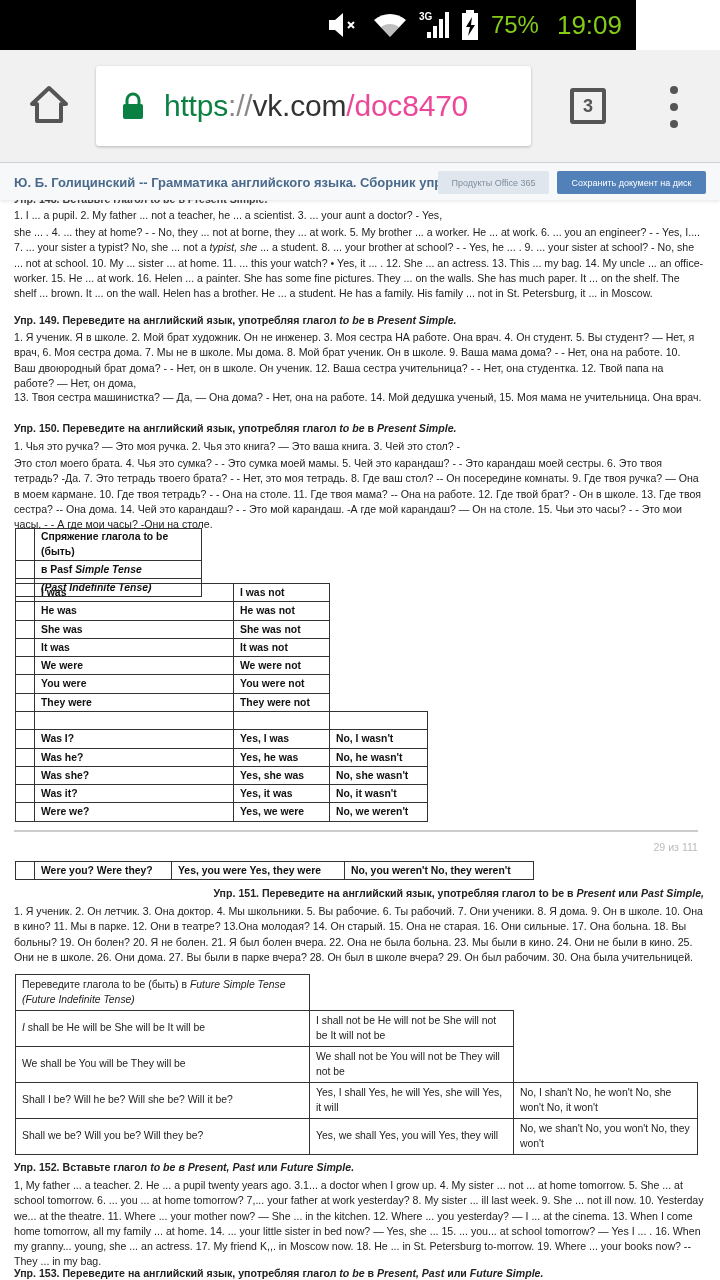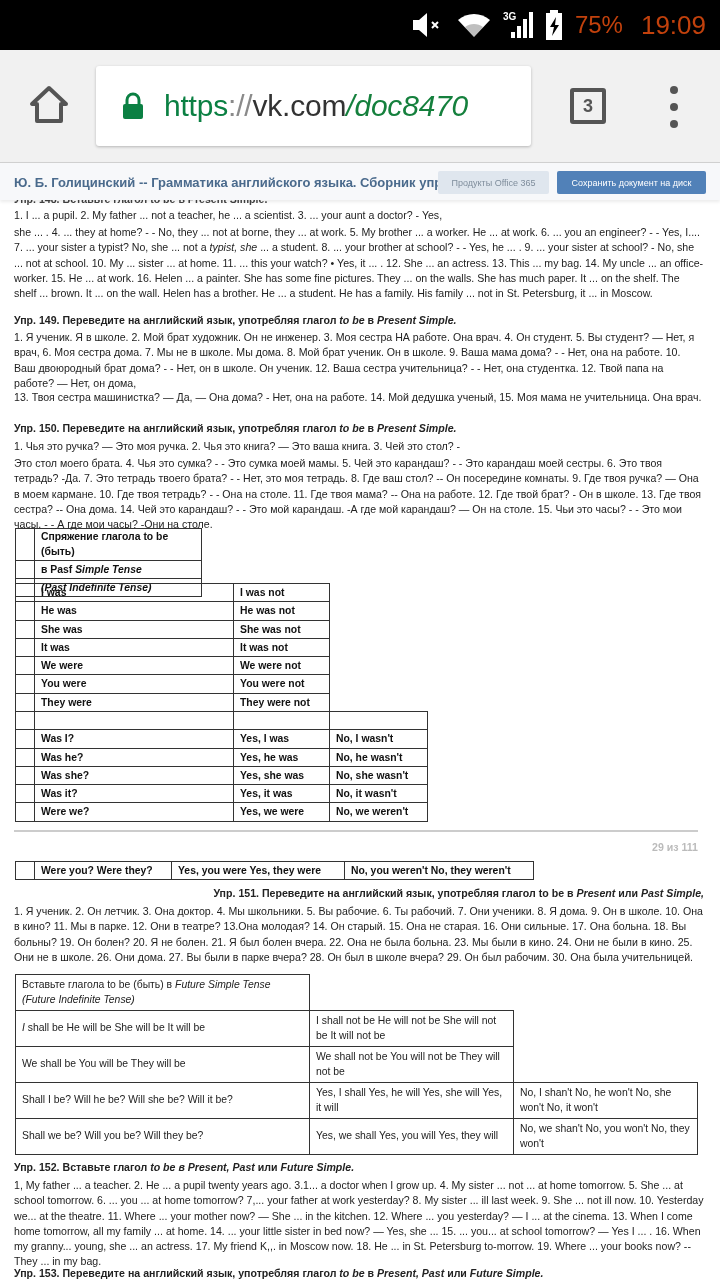--- a/index.html
+++ b/index.html
@@ -1,35 +1,35 @@
 <!DOCTYPE html>
 <html><head>
 <meta charset="utf-8">
 <style>
   * { box-sizing: border-box; margin: 0; padding: 0; }
   html, body { width: 720px; height: 1280px; overflow: hidden; background: #fff; }
   body { font-family: "Liberation Sans", sans-serif; position: relative; }
 
   
-  .statusbar { position: absolute; left: 0; top: 0; width: 720px; height: 50px; background: #000; color: #c2410c; }
+  .statusbar { position: absolute; left: 0; top: 0; width: 636px; height: 50px; background: #000; color: #84cc16; }
   .statusbar .right { position: absolute; right: 14px; top: 0; height: 50px; display: flex; align-items: center; gap: 12px; font-size: 25px; }
   .sb-icon { display: inline-flex; align-items: center; justify-content: center; }
   .battery-text { font-size: 24px; }
   .clock { font-size: 26px; margin-left: 6px; }
 
   
   .toolbar { position: absolute; left: 0; top: 50px; width: 720px; height: 112px; background: #f1f1f1; }
   .home-btn { position: absolute; left: 28px; top: 34px; width: 42px; height: 42px; }
   .urlbox { position: absolute; left: 96px; top: 16px; width: 435px; height: 80px; background: #fff; border-radius: 3px; box-shadow: 0 1px 3px rgba(0,0,0,0.25); display: flex; align-items: center; padding-left: 26px; overflow: hidden; }
   .lock { width: 22px; height: 28px; margin-right: 20px; position: relative; flex: none; }
   .url { font-size: 30px; white-space: nowrap; letter-spacing: -0.2px; }
   .url .scheme { color: #0b8043; }
   .url .sep { color: #8a8a8a; }
   .url .host { color: #333; }
-  .url .path { color: #15803d; font-style: italic; }
+  .url .path { color: #ec4899; }
   .tabs-btn { position: absolute; left: 570px; top: 38px; width: 36px; height: 36px; border: 4px solid #555; border-radius: 3px; display: flex; align-items: center; justify-content: center; font-size: 18px; font-weight: bold; color: #555; }
   .menu-btn { position: absolute; left: 662px; top: 36px; width: 24px; height: 42px; display: flex; flex-direction: column; align-items: center; justify-content: space-between; }
   .menu-btn span { width: 8px; height: 8px; border-radius: 50%; background: #555; display: block; }
 
   
   .docbar { position: absolute; left: 0; top: 162px; width: 720px; height: 38px; background: #f7f8fa; border-top: 1px solid #d0d0d0; box-shadow: 0 2px 3px rgba(0,0,0,0.08); z-index: 2; }
   .doctitle { position: absolute; left: 14px; top: 12px; font-size: 13px; font-weight: bold; color: #4a6a8c; }
   .btn-office { position: absolute; left: 438px; top: 8px; width: 111px; height: 23px; background: #dfe6ee; color: #7f8d9c; font-size: 9px; border-radius: 2px; display: flex; align-items: center; justify-content: center; }
   .btn-save { position: absolute; left: 557px; top: 8px; width: 149px; height: 23px; background: #5181b8; color: #fff; font-size: 9px; border-radius: 2px; display: flex; align-items: center; justify-content: center; }
 
@@ -213,40 +213,40 @@
     <tr>
           <td class="stub"></td>
           <td>Were we?</td>
           <td>Yes, we were</td>
           <td>No, we weren't</td>
         </tr>
   </tbody>
     </table>
 
   <div class="pagesep" style="top:640px;"></div>
-  <div class="pagenum" style="top:650px;font-weight:bold;">29 из 111</div>
+  <div class="pagenum" style="top:650px;">29 из 111</div>
 
   <table class="t1" style="left:15px; top:671px;">
     <tbody>
         <tr>
           <td class="stub"></td>
           <td style="width:137px;">Were you? Were they?</td>
           <td style="width:173px;">Yes, you were Yes, they were</td>
           <td style="width:189px;">No, you weren't No, they weren't</td>
         </tr>
   </tbody>
     </table>
 
   <div class="p h" style="top:696px;text-align:right;"><span>Упр. 151. Переведите на английский язык, употребляя глагол to be в </span><i>Present</i><span> или </span><i>Past Simple,</i></div>
   <div class="p" style="top:714px;">1. Я ученик. 2. Он летчик. 3. Она доктор. 4. Мы школьники. 5. Вы рабочие. 6. Ты рабочий. 7. Они ученики. 8. Я дома. 9. Он в школе. 10. Она в кино? 11. Мы в парке. 12. Они в театре? 13.Она молодая? 14. Он старый. 15. Она не старая. 16. Они сильные. 17. Она больна. 18. Вы больны? 19. Он болен? 20. Я не болен. 21. Я был болен вчера. 22. Она не была больна. 23. Мы были в кино. 24. Они не были в кино. 25. Они не в школе. 26. Они дома. 27. Вы были в парке вчера? 28. Он был в школе вчера? 29. Он был рабочим. 30. Она была учительницей.</div>
 
   <table class="t3" style="left:15px; top:784px; width:683px;">
     <tbody>
         <tr>
-      <td style="width:294px; height:34px;"><span>Вставьте глагола to be (быть) в </span><i>Future Simple Tense (Future Indefinite Tense)</i></td>
+      <td style="width:294px; height:34px;"><span>Переведите глагола to be (быть) в </span><i>Future Simple Tense (Future Indefinite Tense)</i></td>
       <td style="border:none; border-left:1px solid #333;"></td>
           <td style="border:none;"></td>
     </tr>
     <tr>
       <td style="height:36px;"><i>I</i><span> shall be He will be She will be It will be</span></td>
       <td style="width:204px;">I shall not be He will not be She will not be It will not be</td>
       <td style="border:none; border-left:1px solid #333;"></td>
     </tr>
     <tr>
       <td style="height:36px;">We shall be You will be They will be</td>

